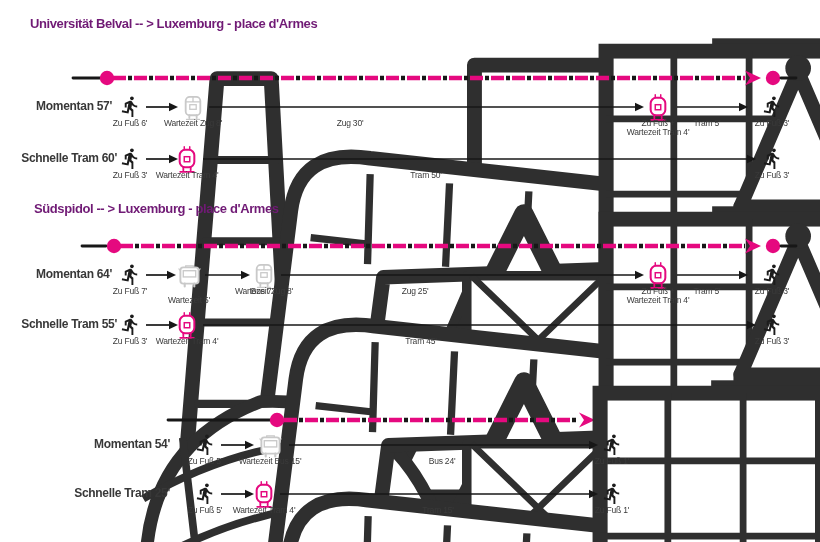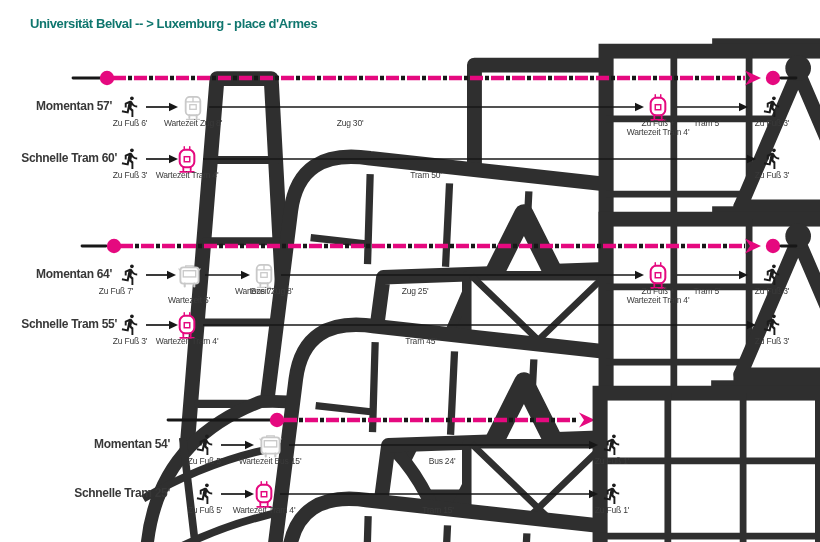--- a/index.html
+++ b/index.html
@@ -1,20 +1,20 @@
 <!DOCTYPE html>
 <html><head>
 <meta charset="utf-8">
 <style>
   html,body{margin:0;padding:0;background:#fff;}
   #canvas{position:relative;width:820px;height:542px;background:#fff;overflow:hidden;
           font-family:"Liberation Sans",sans-serif;color:#3a3a3a;}
   #sky{position:absolute;left:0;top:0;z-index:0;}
   .section-title{position:absolute;z-index:2;font-size:13px;font-weight:700;letter-spacing:-0.4px;
-                 white-space:nowrap;color:#0f766e;}
+                 white-space:nowrap;color:#701a75;}
   .row-label{position:absolute;z-index:2;font-size:12px;font-weight:700;letter-spacing:-0.3px;
              text-align:right;white-space:nowrap;color:#383838;}
   .caption{position:absolute;z-index:2;font-size:8.5px;font-weight:400;letter-spacing:-0.2px;
            text-align:center;white-space:nowrap;color:#3a3a3a;line-height:9px;}
   .licon{position:absolute;z-index:2;line-height:0;}
   .jarrow{position:absolute;z-index:1;overflow:visible;}
 </style>
 </head>
 <body>
 
@@ -227,25 +227,26 @@
     <div class="caption" style="left: 132px; width: 110px; top: 171px;">Wartezeit Tram  4'</div>
     <svg class="jarrow" width="553" height="12" style="left: 203px; top: 153px;">
       <line x1="0" y1="6" x2="546" y2="6" stroke="#171717" stroke-width="1.7"></line>
       <path d="M553 6 L544 1.7 L544 10.3 Z" fill="#171717"></path>
     </svg>
     <div class="caption" style="left: 381px; width: 90px; top: 171px;">Tram 50'</div>
     <div class="licon" style="left: 761px; top: 147px; color: rgb(28, 28, 28);"><svg width="23" height="23">
         <use href="#i-walk"></use>
       </svg></div>
     <div class="caption" style="left: 717px; width: 110px; top: 171px;">Zu Fuß 3'</div>
+    <div class="section-title" style="left: 34px; top: 201px;">Südspidol  -- &gt;  Luxemburg  -  place d'Armes</div>
     <div class="row-label" style="left: -48px; width: 160px; top: 267px;">Momentan 64'</div>
     <div class="licon" style="left: 119px; top: 263px; color: rgb(28, 28, 28);"><svg width="23" height="23">
         <use href="#i-walk"></use>
       </svg></div>
-    <div class="caption" style="left: 61px; width: 110px; top: 287px; text-align: center;">Zu Fuß 7'</div>
+    <div class="caption" style="left: 75px; width: 110px; top: 287px; text-align: center;">Zu Fuß 7'</div>
     <svg class="jarrow" width="30" height="12" style="left: 146px; top: 269px;">
       <line x1="0" y1="6" x2="23" y2="6" stroke="#171717" stroke-width="1.7"></line>
       <path d="M30 6 L21 1.7 L21 10.3 Z" fill="#171717"></path>
     </svg>
     <div class="licon" style="left: 177.5px; top: 263px; color: rgb(201, 201, 201);"><svg width="23" height="25">
         <use href="#i-bus"></use>
       </svg></div>
     <div class="caption" style="left: 134px; width: 110px; top: 296px;">Wartezeit 5'</div>
     <svg class="jarrow" width="45" height="12" style="left: 205px; top: 269px;">
       <line x1="0" y1="6" x2="38" y2="6" stroke="#171717" stroke-width="1.7"></line>

